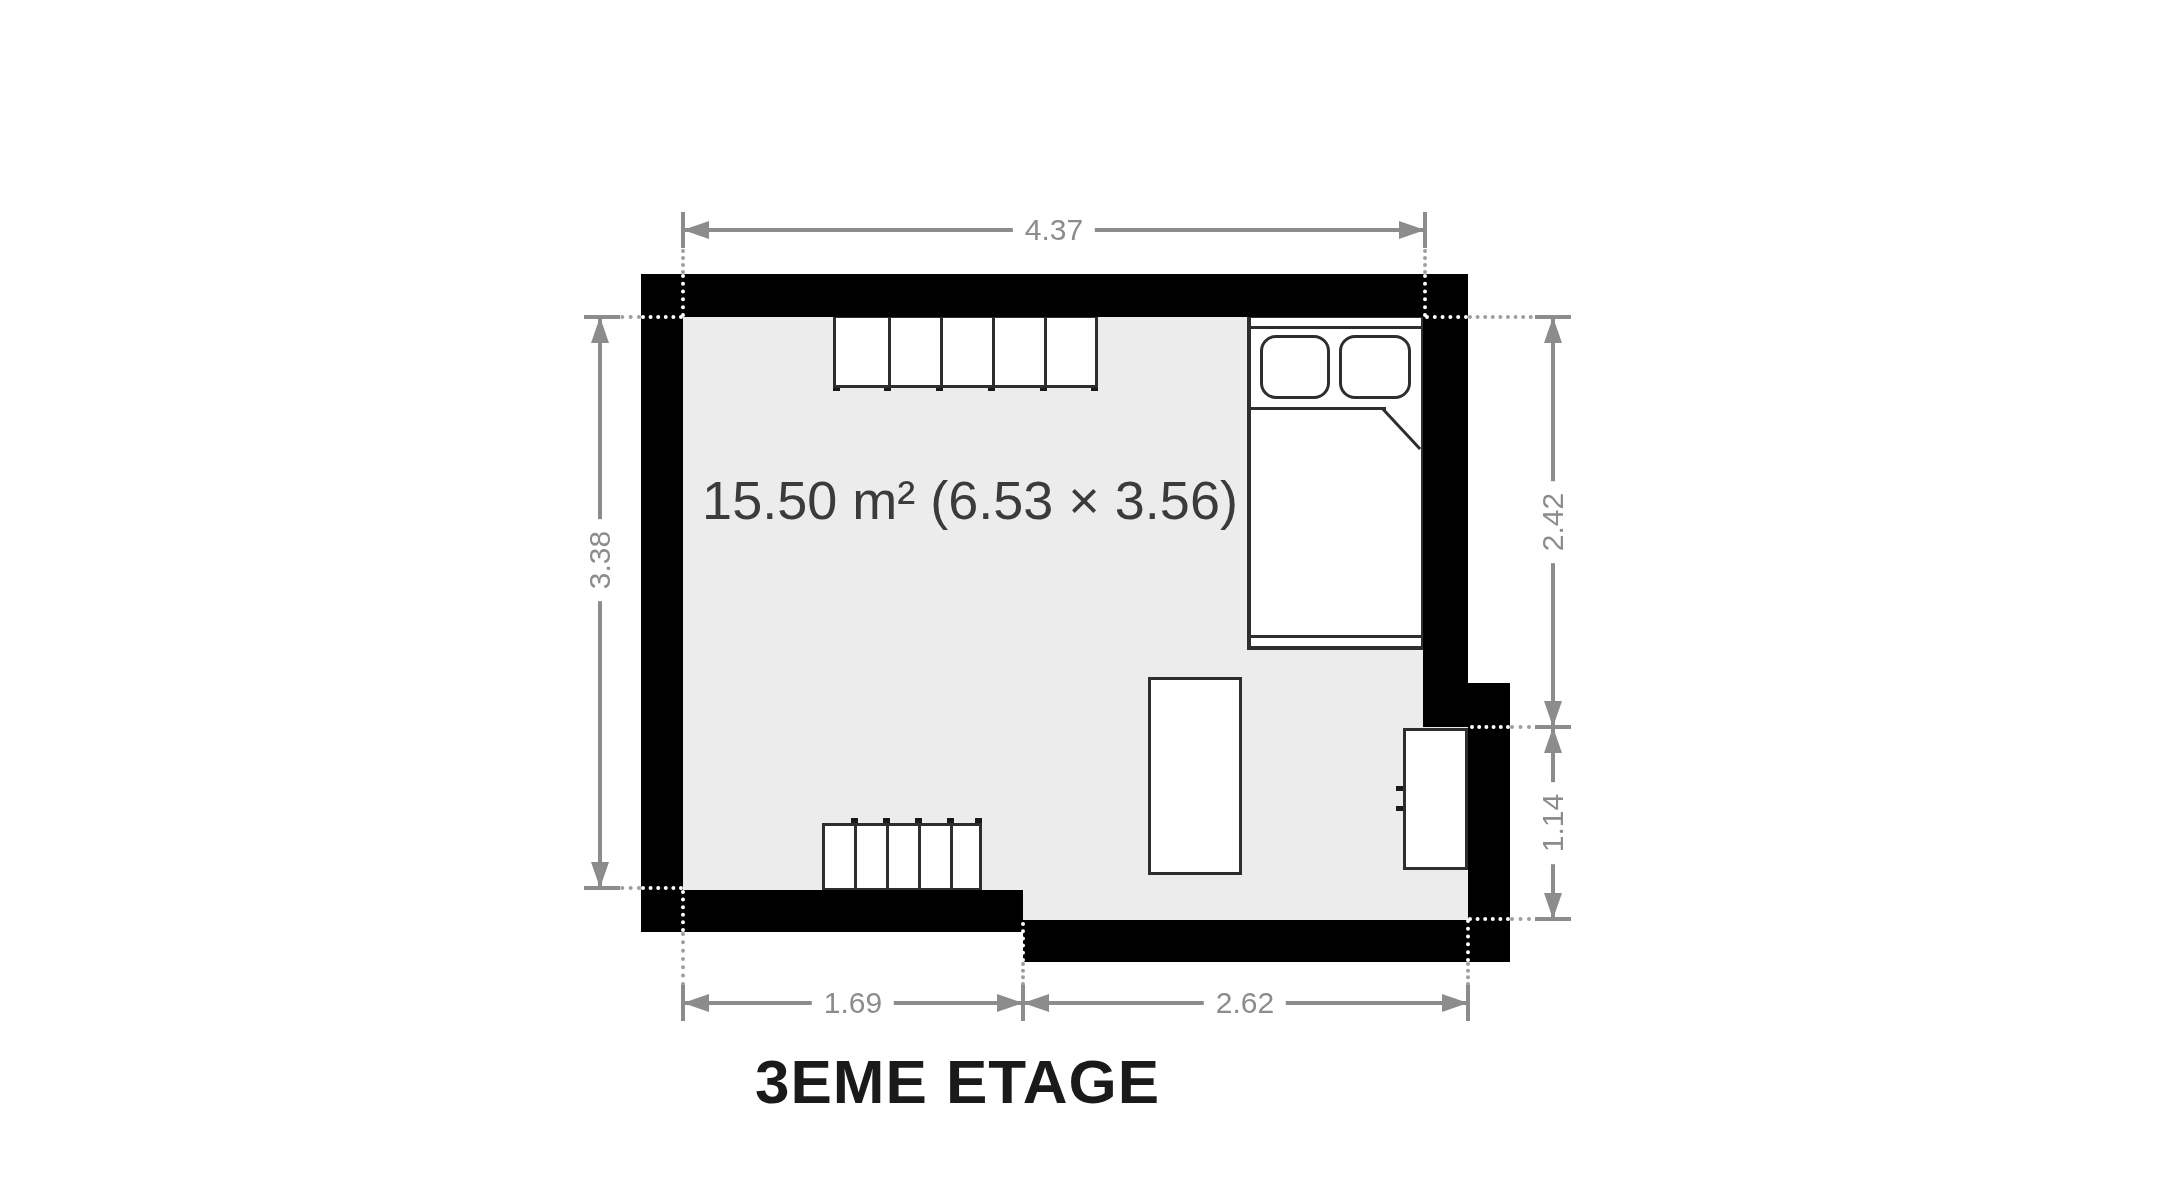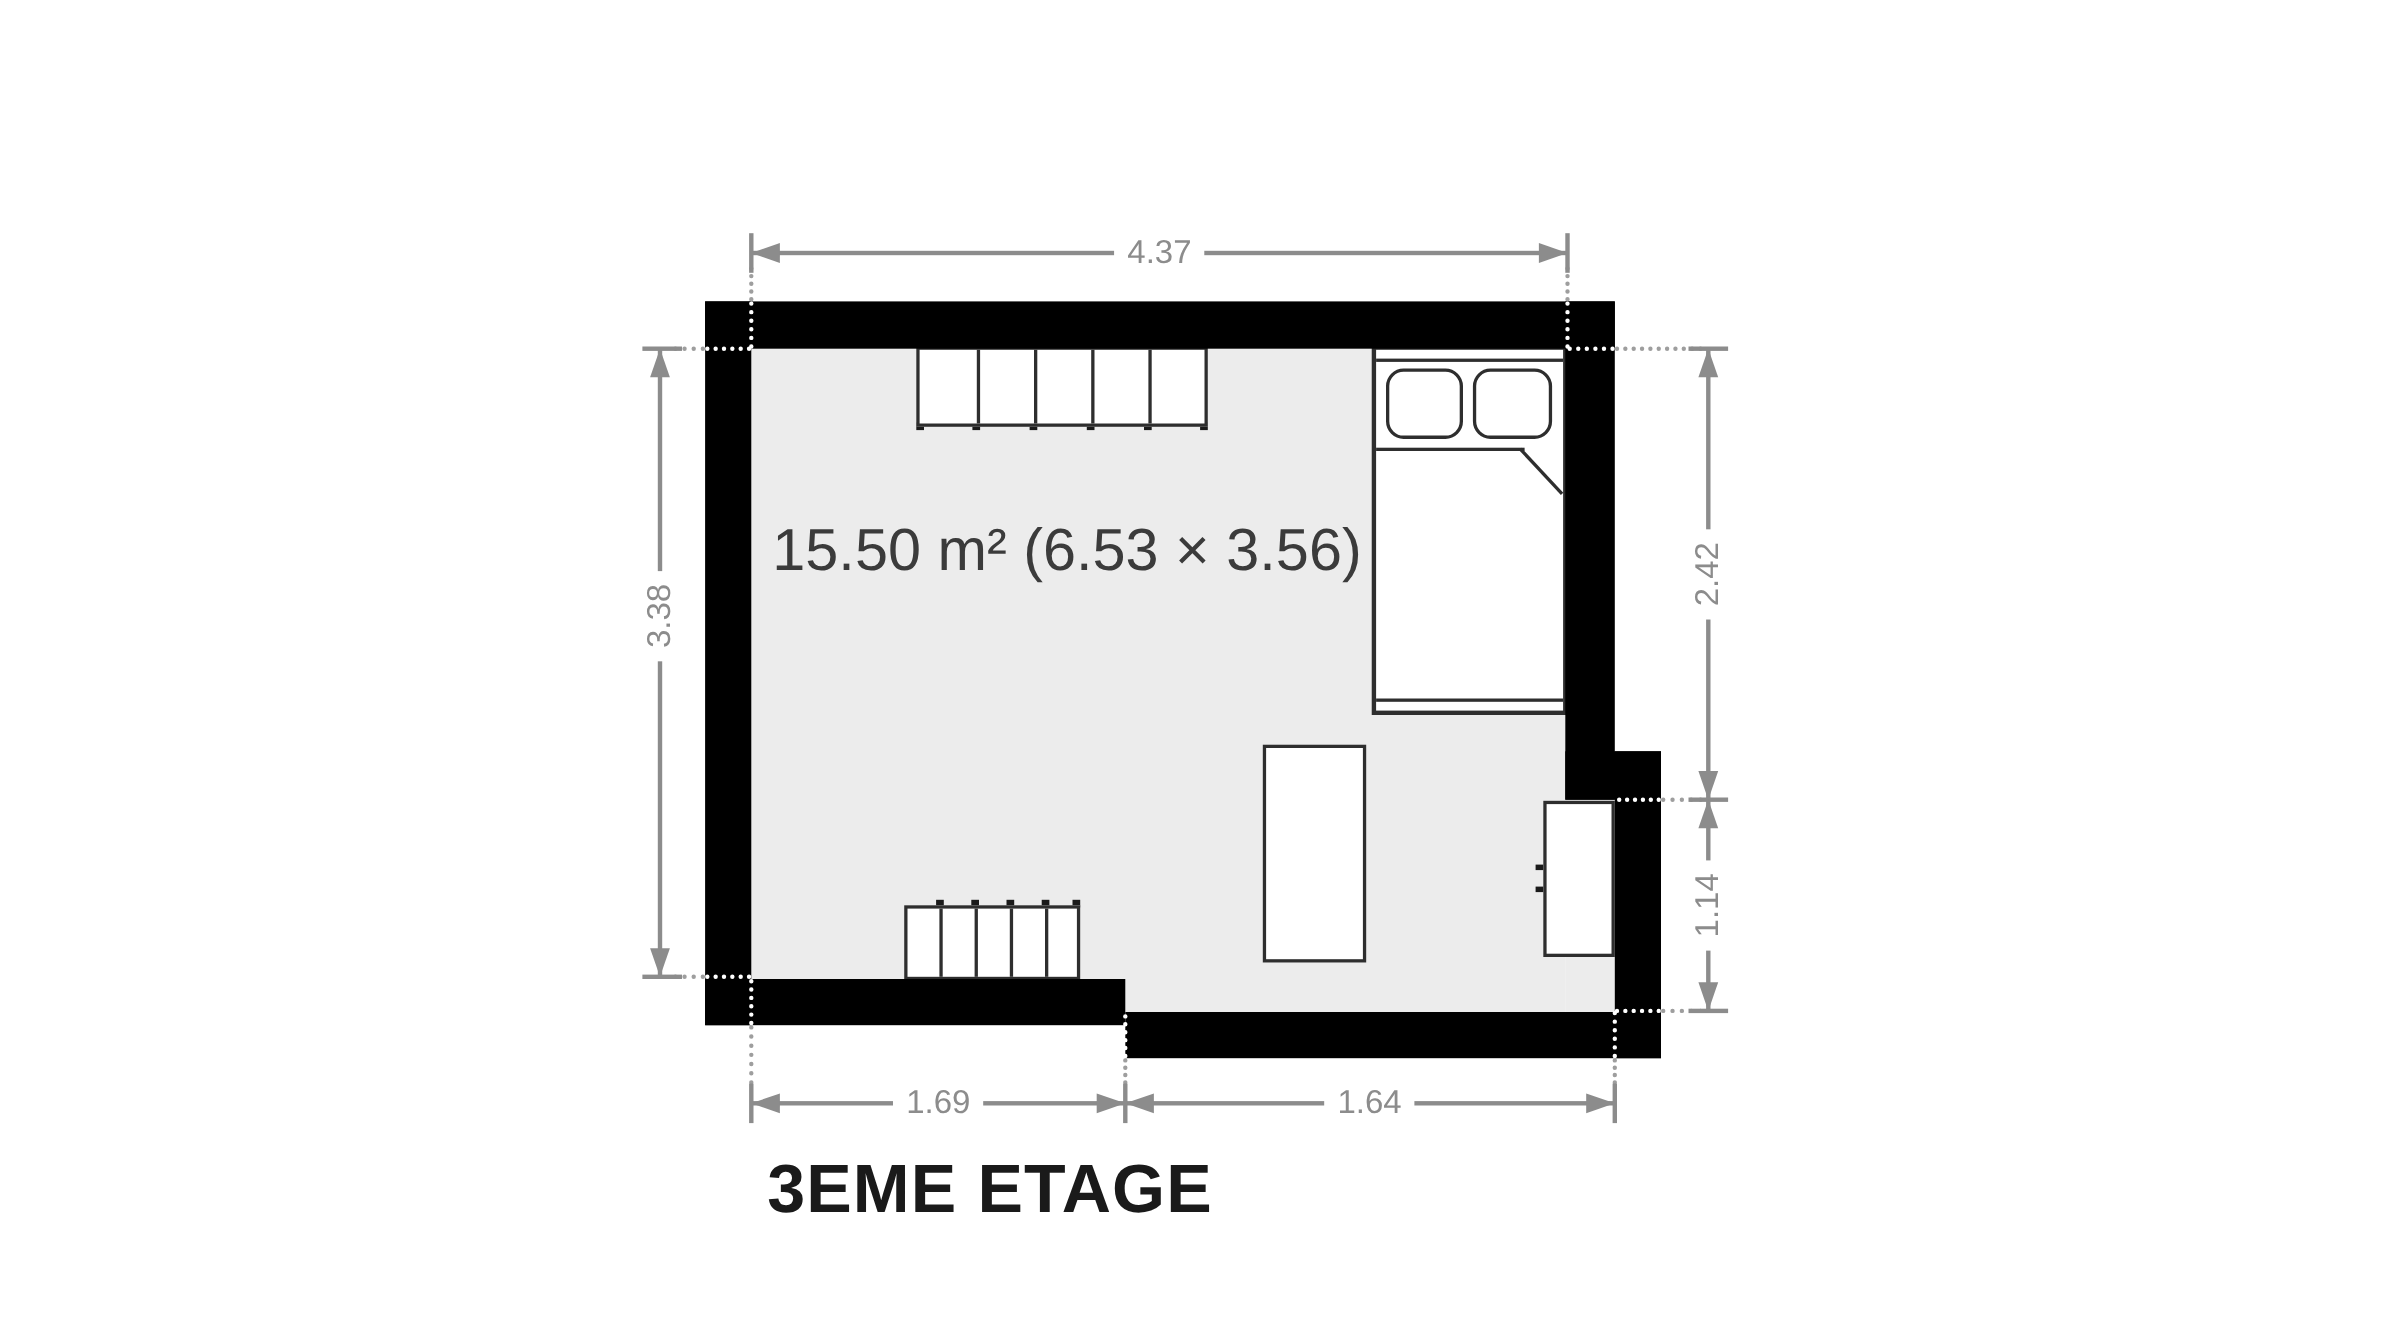--- a/index.html
+++ b/index.html
@@ -20,21 +20,21 @@
   .arr-up   {border-left:9px solid transparent;border-right:9px solid transparent;border-bottom:26px solid #8c8c8c;}
   .arr-down {border-left:9px solid transparent;border-right:9px solid transparent;border-top:26px solid #8c8c8c;}
   .dot-v{position:absolute;width:0;border-left:4px dotted #9e9e9e;z-index:4;}
   .dot-h{position:absolute;height:0;border-top:4px dotted #9e9e9e;z-index:4;}
   .dot-white{border-color:#ffffff;}
   .dim-label{position:absolute;color:#8c8c8c;font-size:30px;background:#ffffff;
              padding:2px 12px;white-space:nowrap;transform:translate(-50%,-50%);z-index:6;}
   .dim-label.vert{transform:translate(-50%,-50%) rotate(-90deg);}
   .room-label{position:absolute;left:700px;top:470px;width:540px;text-align:center;
               color:#3b3b3b;z-index:2;line-height:60px;font-size:54px;}
-  .plan-title{position:absolute;left:640px;top:1046px;width:520px;text-align:center;
+  .plan-title{position:absolute;left:640px;top:1046px;width:520px;text-align:right;
               color:#1a1a1a;font-size:62px;font-weight:bold;letter-spacing:1px;z-index:2;}
 </style>
 </head>
 <body>
 
 <div class="canvas">
 
   <div class="floor" style="left:683px;top:317px;width:740px;height:573px;"></div>
   <div class="floor" style="left:1023px;top:890px;width:400px;height:30px;"></div>
   <div class="floor" style="left:1423px;top:727px;width:45px;height:193px;"></div>
@@ -141,17 +141,17 @@
   <div class="tick" style="left:681px;top:985px;width:4px;height:36px;"></div>
   <div class="tick" style="left:1021px;top:985px;width:4px;height:36px;"></div>
   <div class="tick" style="left:1466px;top:985px;width:4px;height:36px;"></div>
   <div class="dot-v dot-white" style="left:681px;top:890px;height:42px;"></div>
   <div class="dot-v" style="left:681px;top:932px;height:54px;"></div>
   <div class="dot-v dot-white" style="left:1021px;top:922px;height:40px;"></div>
   <div class="dot-v" style="left:1021px;top:962px;height:24px;"></div>
   <div class="dot-v dot-white" style="left:1466px;top:919px;height:43px;"></div>
   <div class="dot-v" style="left:1466px;top:962px;height:24px;"></div>
   <div class="dim-label" style="left:853px;top:1003px;">1.69</div>
-  <div class="dim-label" style="left:1245px;top:1003px;">1.64</div>
+  <div class="dim-label" style="left:1245px;top:1003px;">2.62</div>
 
   <div class="plan-title">3EME ETAGE</div>
 
 </div>
 
 </body></html>

